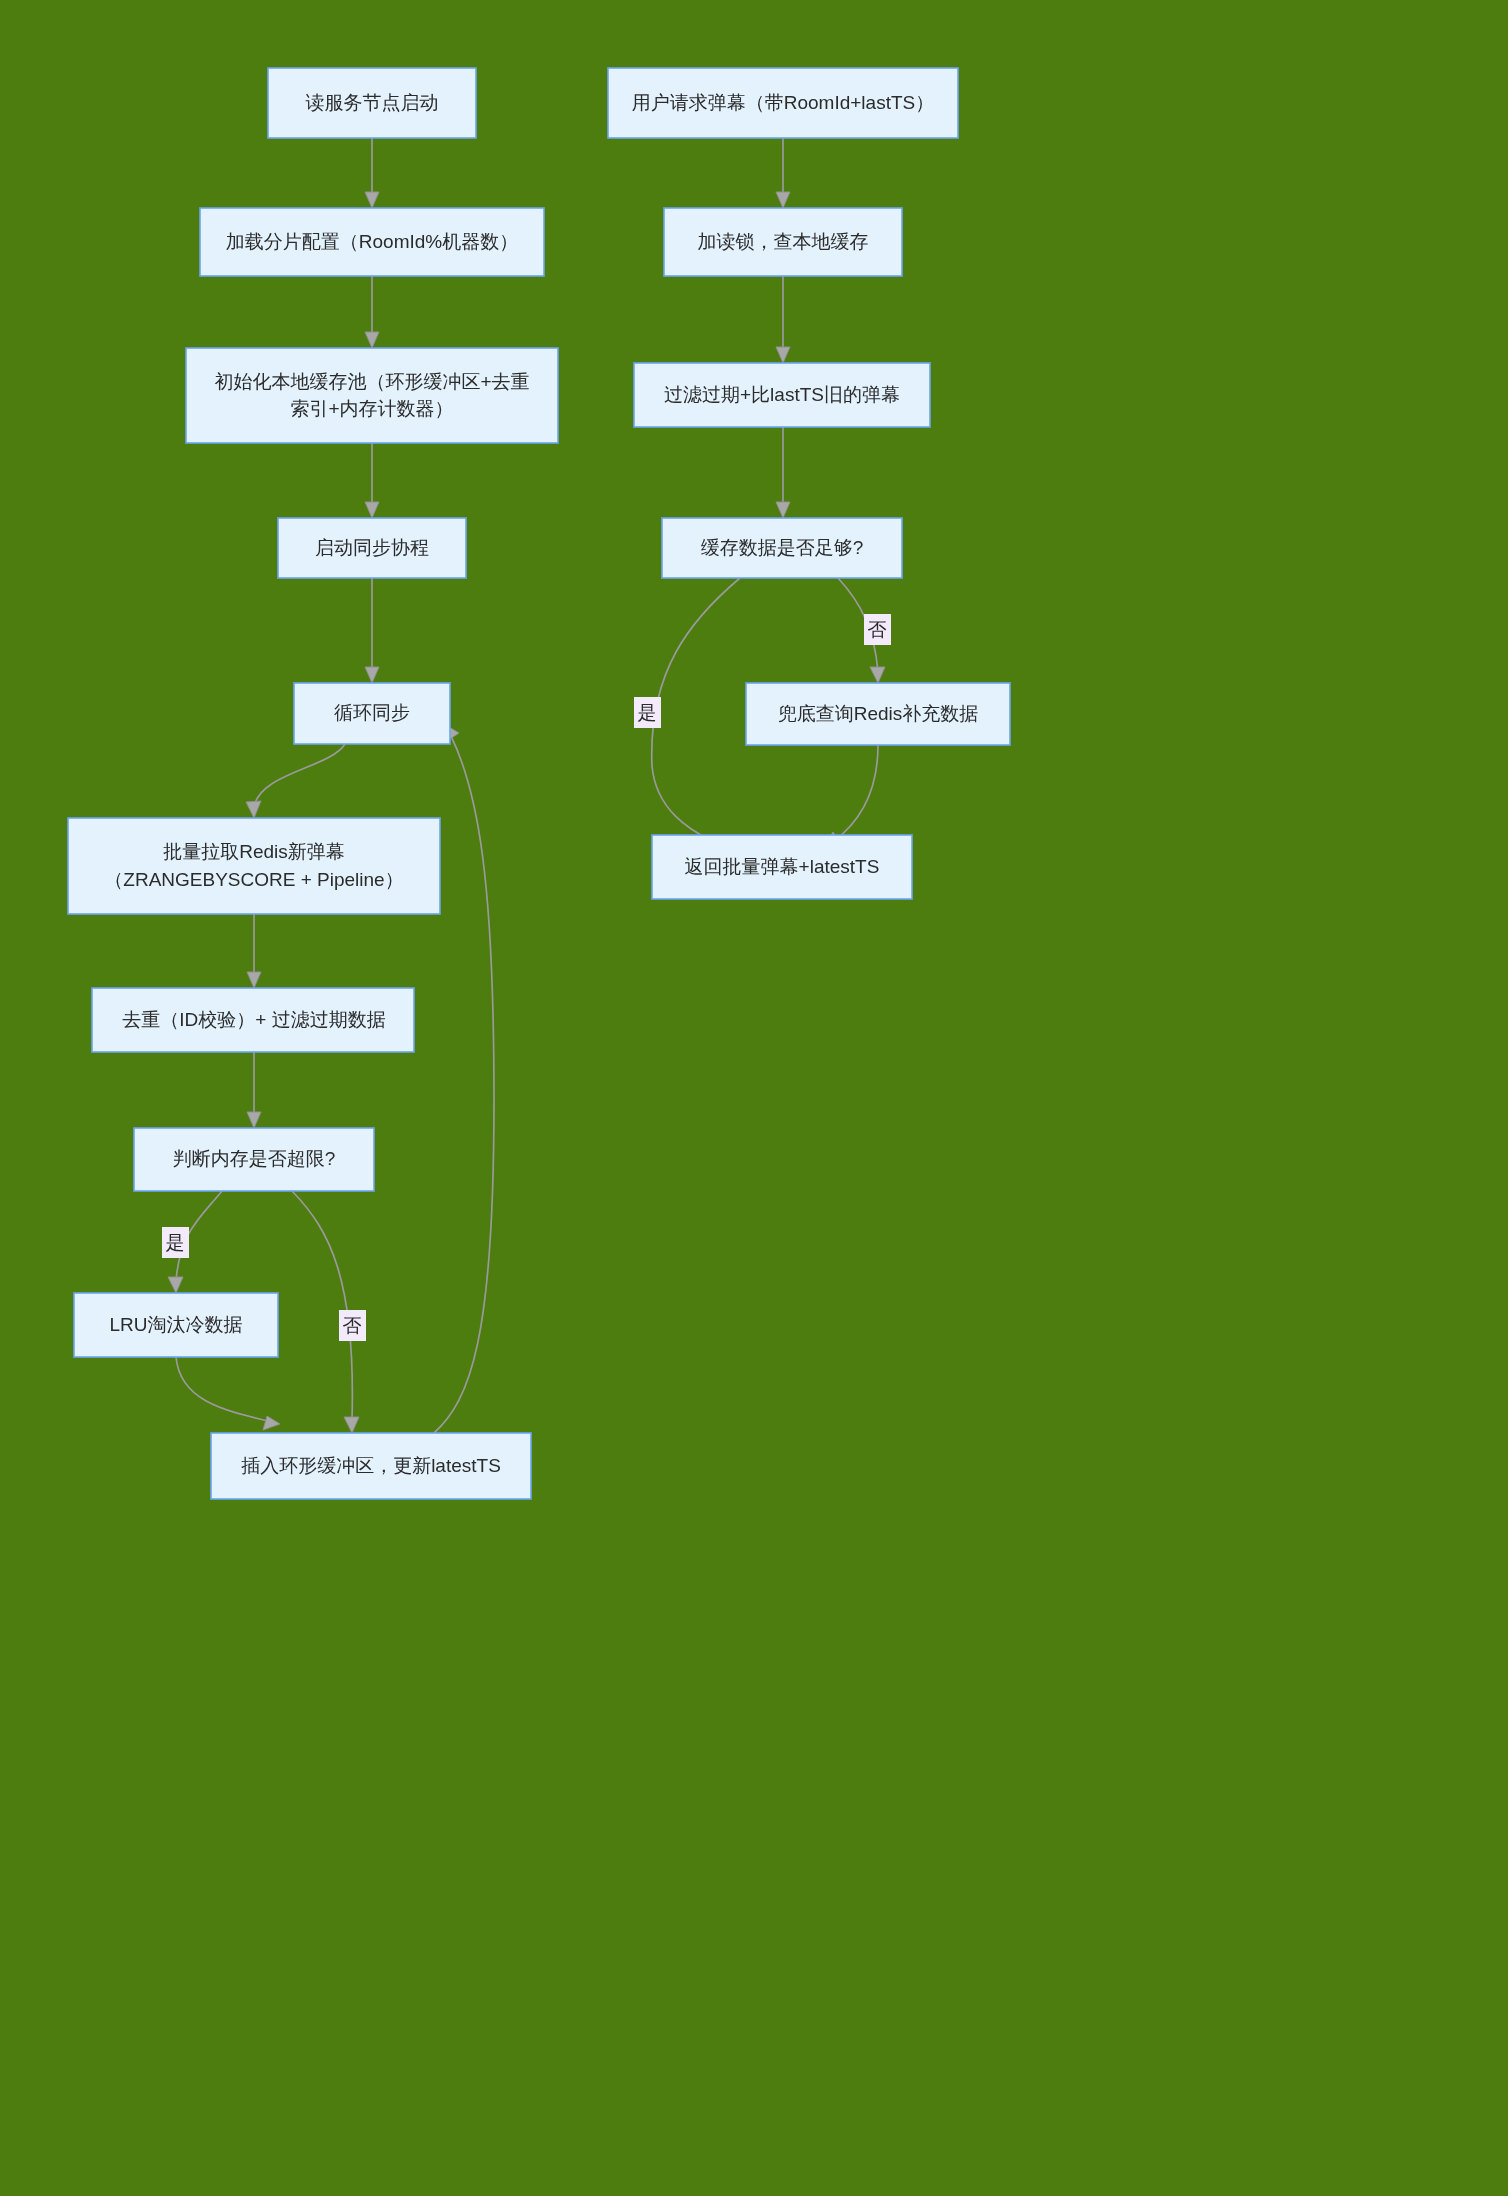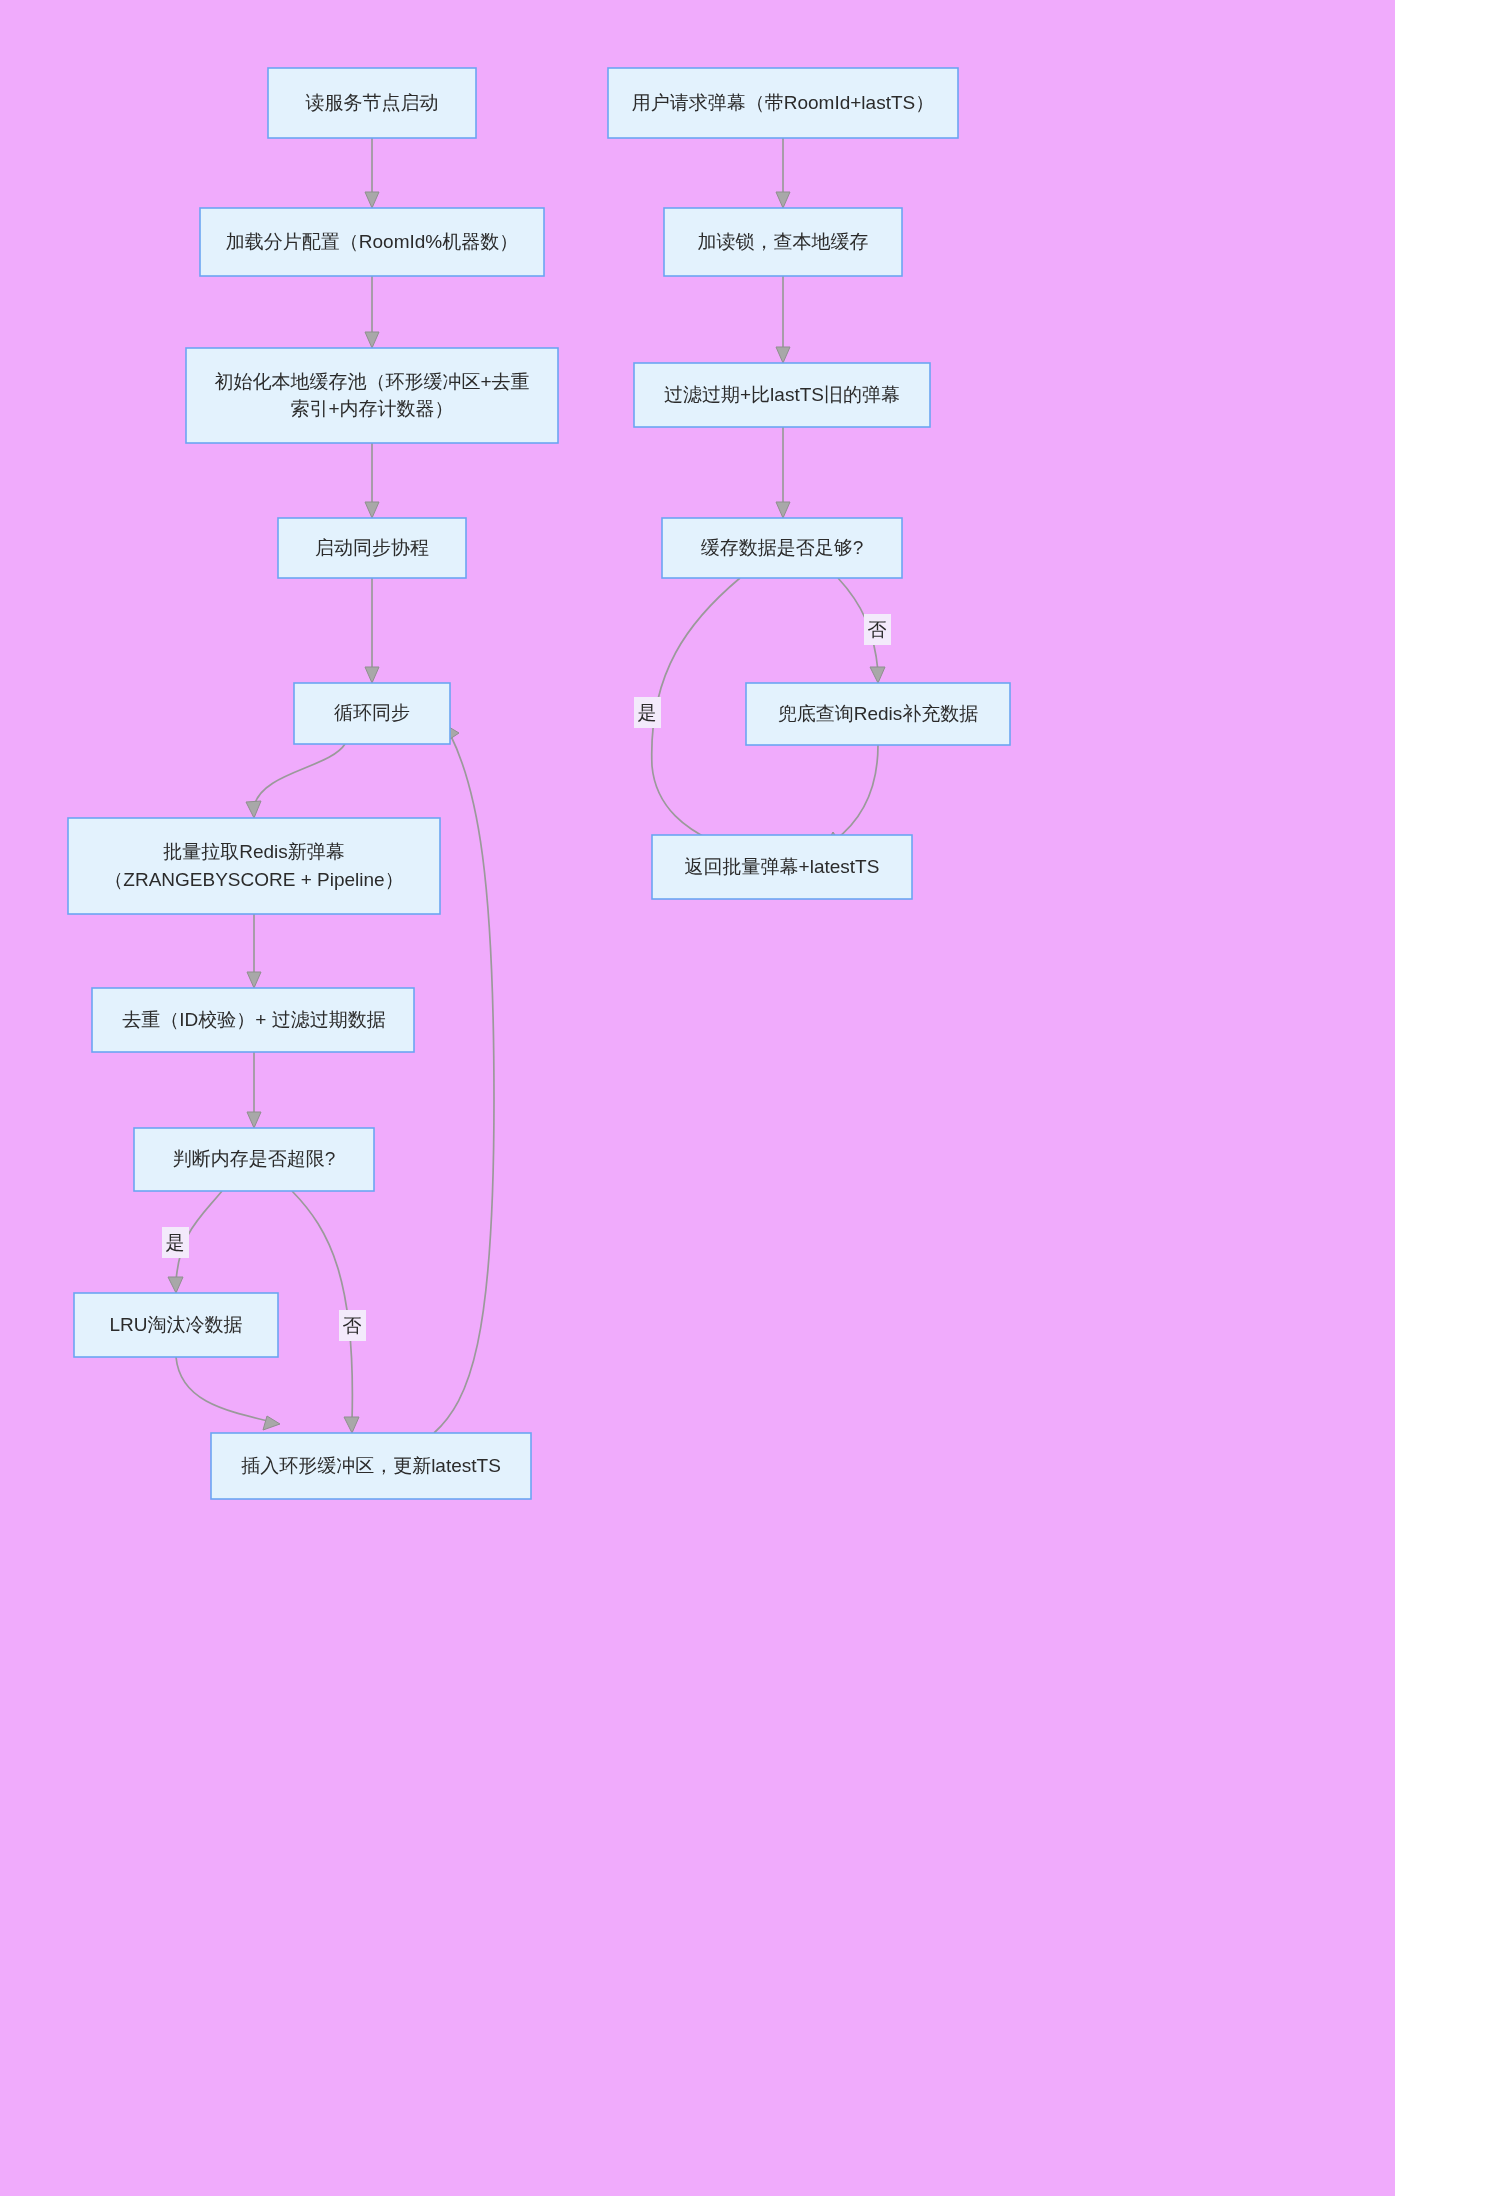--- a/index.html
+++ b/index.html
@@ -9,23 +9,23 @@
     background: #ffffff;
   }
   body {
     width: 1508px;
     height: 2196px;
     overflow: hidden;
     font-family: "Liberation Sans", "DejaVu Sans", sans-serif;
   }
   #canvas {
     position: relative;
-    width: 1395px;
+    width: 1508px;
     height: 2196px;
-    background: #f0abfc;
+    background: #4d7c0f;
   }
   svg.flow {
     position: absolute;
     top: 0;
     left: 0;
     width: 1508px;
     height: 2196px;
   }
   .node-rect {
     fill: #e3f2fd;

